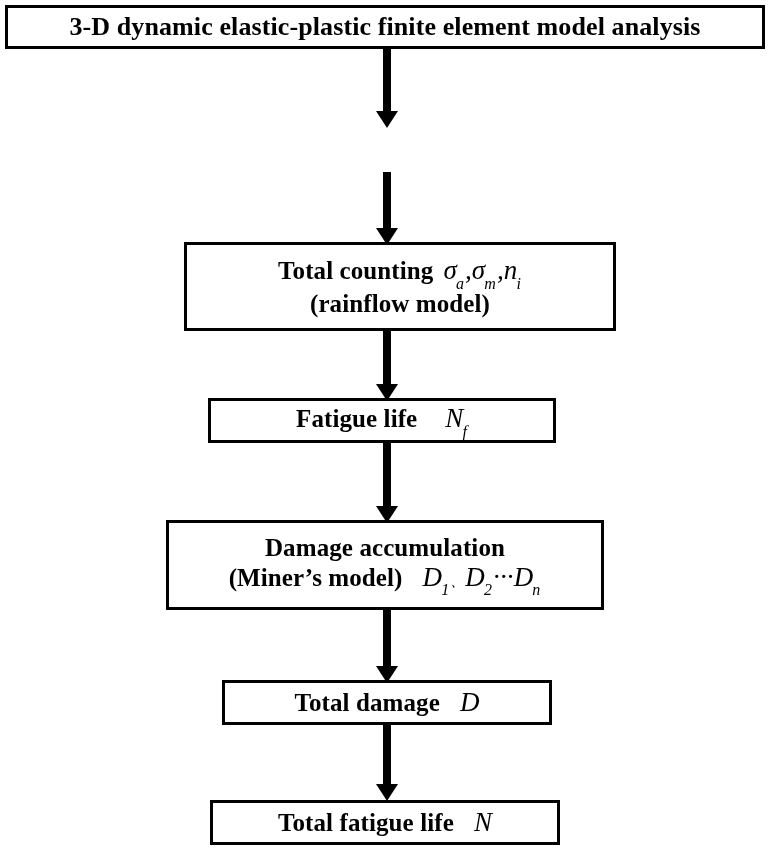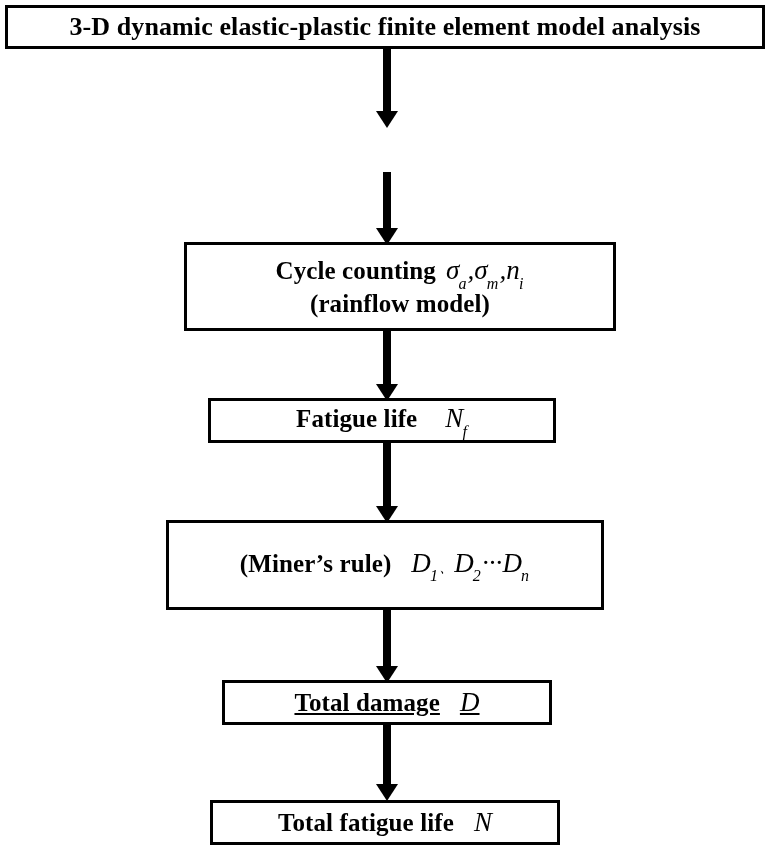--- a/index.html
+++ b/index.html
@@ -119,38 +119,39 @@
     <div class="head"></div>
   </div>
 
   <div class="node" style="left:5px; top:5px; width:760px; height:44px;text-align:right;">
     <div class="line title">3-D dynamic elastic-plastic finite element model analysis</div>
   </div>
 
 
   <div class="node" style="left:184px; top:242px; width:432px; height:89px;">
     <div class="line">
-      <span>Cycle counting</span><span class="gap-sm"></span><span class="sym"><span>σ</span><span class="sub">a</span></span><span class="sym">,</span><span class="sym"><span>σ</span><span class="sub">m</span></span><span class="sym">,</span><span class="sym"><span>n</span><span class="sub">i</span></span>
+      <span>Total counting</span><span class="gap-sm"></span><span class="sym"><span>σ</span><span class="sub">a</span></span><span class="sym">,</span><span class="sym"><span>σ</span><span class="sub">m</span></span><span class="sym">,</span><span class="sym"><span>n</span><span class="sub">i</span></span>
     </div>
     <div class="line">(rainflow model)</div>
   </div>
 
   <div class="node" style="left:208px; top:398px; width:348px; height:45px;">
     <div class="line">
       <span>Fatigue life</span><span class="gap-lg"></span><span class="sym"><span>N</span><span class="sub">f</span></span>
     </div>
   </div>
 
   <div class="node" style="left:166px; top:520px; width:438px; height:90px;">
+    <div class="line">Damage accumulation</div>
     <div class="line">
-      <span>(Miner’s  rule)</span><span class="gap-md"></span><span class="sym"><span>D</span><span class="sub">1</span></span><span class="sym" style="font-size:15px;">、</span><span class="sym"><span>D</span><span class="sub">2</span></span><span class="sym">···</span><span class="sym"><span>D</span><span class="sub">n</span></span>
+      <span>(Miner’s  model)</span><span class="gap-md"></span><span class="sym"><span>D</span><span class="sub">1</span></span><span class="sym" style="font-size:15px;">、</span><span class="sym"><span>D</span><span class="sub">2</span></span><span class="sym">···</span><span class="sym"><span>D</span><span class="sub">n</span></span>
     </div>
   </div>
 
-  <div class="node" style="left:222px; top:680px; width:330px; height:45px;text-decoration:underline;">
+  <div class="node" style="left:222px; top:680px; width:330px; height:45px;">
     <div class="line">
       <span>Total damage</span><span class="gap-md"></span><span class="sym">D</span>
     </div>
   </div>
 
   <div class="node" style="left:210px; top:800px; width:350px; height:45px;">
     <div class="line">
       <span>Total fatigue life</span><span class="gap-md"></span><span class="sym">N</span>
     </div>
   </div>

